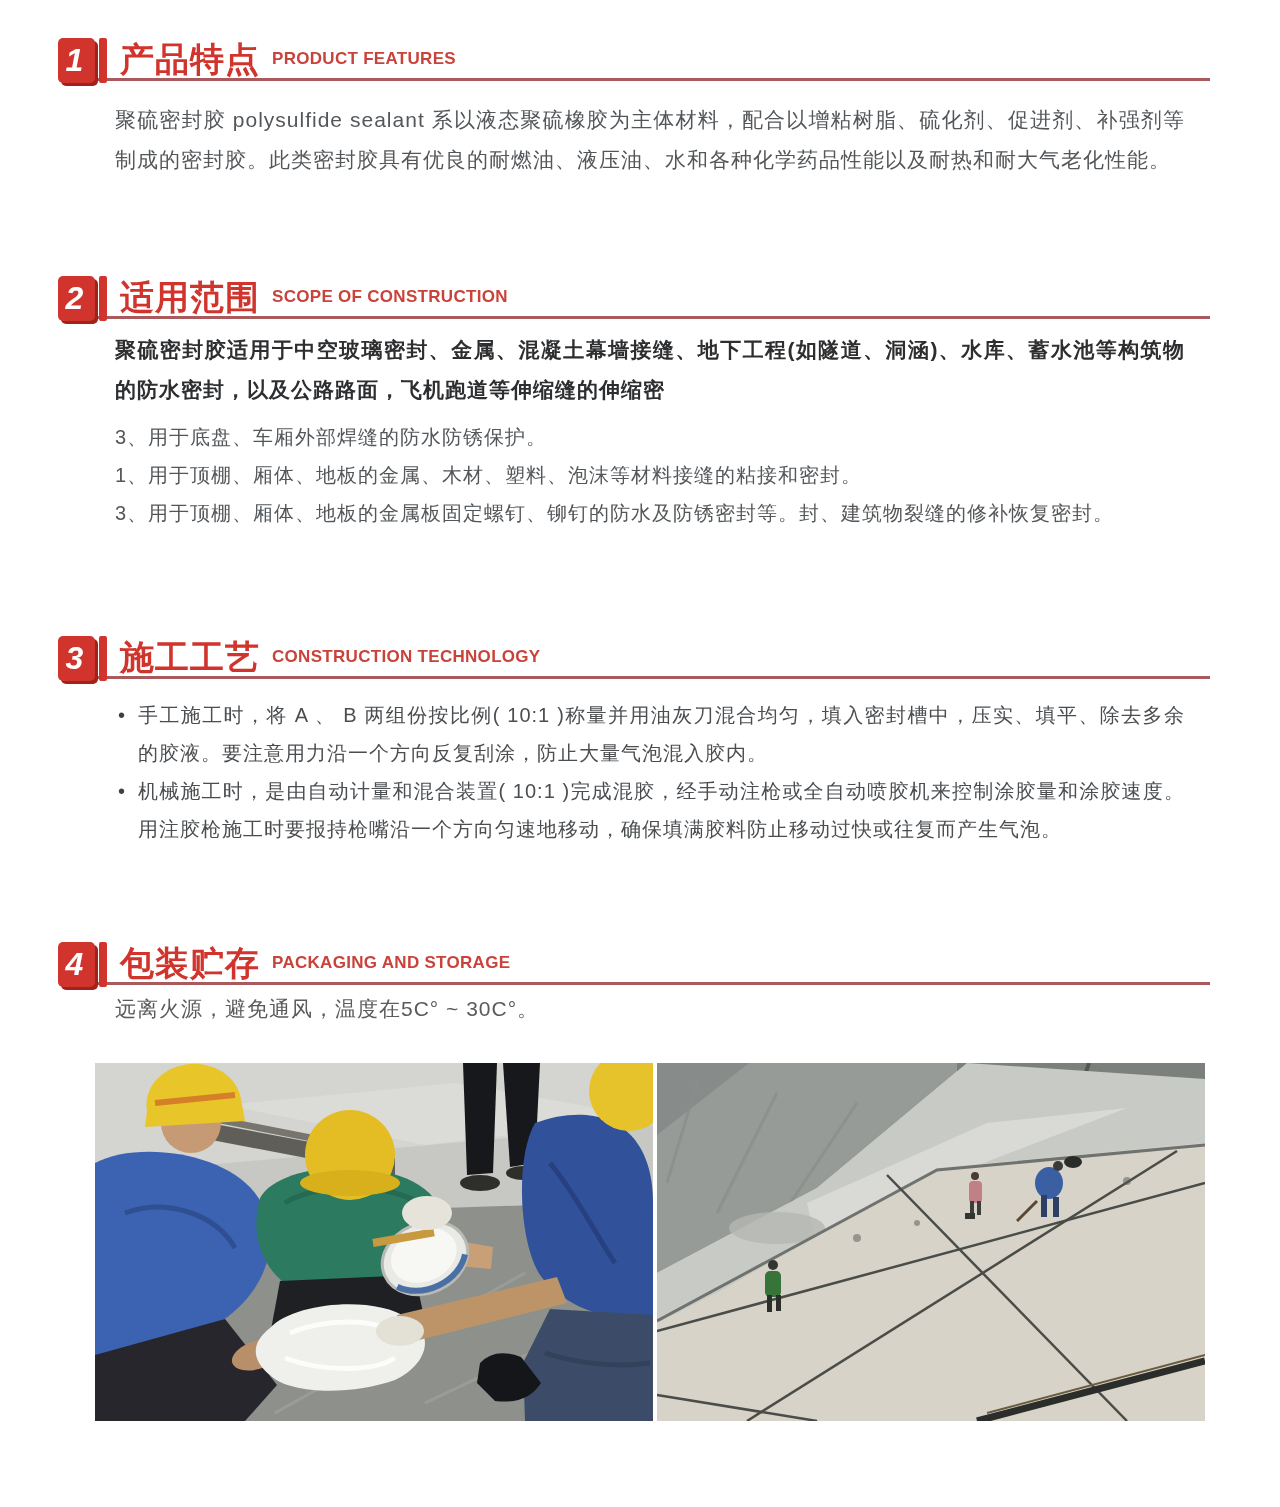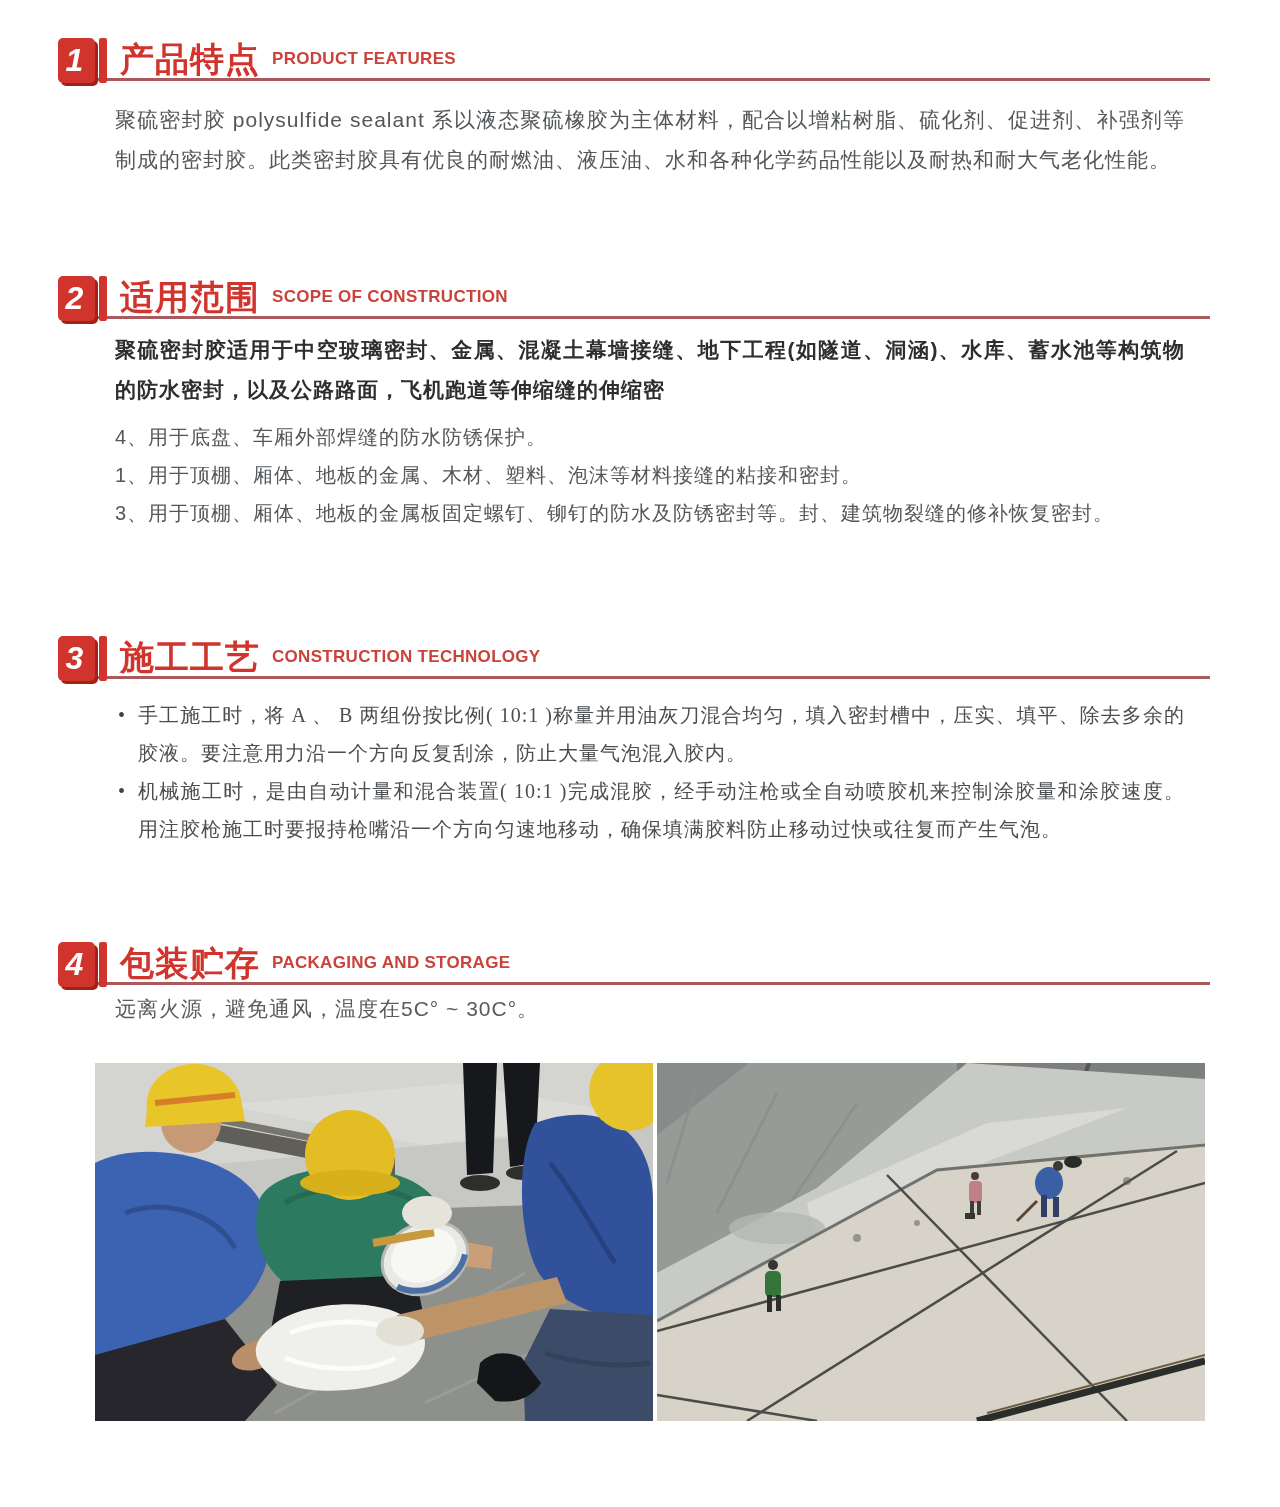--- a/index.html
+++ b/index.html
@@ -100,21 +100,20 @@
   .num-list li{
     font-size:20px;
     color:#54575a;
     line-height:38px;
     letter-spacing:1px;
   }
   .bullet-list{
     margin:14px 95px 0 118px;
     padding:0;
     list-style:none;
-    font-family:Liberation Serif, serif;
   }
   .bullet-list li{
     position:relative;
     padding-left:20px;
     font-size:20px;
     color:#4b4e51;
     line-height:38px;
     letter-spacing:1px;
     text-align:justify;
   }
@@ -171,21 +170,21 @@
       </div>
       <div class="badge-strip"></div>
       <div class="rule"></div>
       <div class="titles">
         <span class="title-cn">适用范围</span>
         <span class="title-en">SCOPE OF CONSTRUCTION</span>
       </div>
     </div>
     <p class="lead">聚硫密封胶适用于中空玻璃密封、金属、混凝土幕墙接缝、地下工程(如隧道、洞涵)、水库、蓄水池等构筑物的防水密封，以及公路路面，飞机跑道等伸缩缝的伸缩密</p>
     <ul class="num-list">
-      <li>4、用于底盘、车厢外部焊缝的防水防锈保护。</li>
+      <li>3、用于底盘、车厢外部焊缝的防水防锈保护。</li>
       <li>1、用于顶棚、厢体、地板的金属、木材、塑料、泡沫等材料接缝的粘接和密封。</li>
       <li>3、用于顶棚、厢体、地板的金属板固定螺钉、铆钉的防水及防锈密封等。封、建筑物裂缝的修补恢复密封。</li>
     </ul>
   </section>
 
   <section class="sec-3">
     <div class="sec-header">
       <div class="badge">
         <span class="num">3</span>
       </div>

